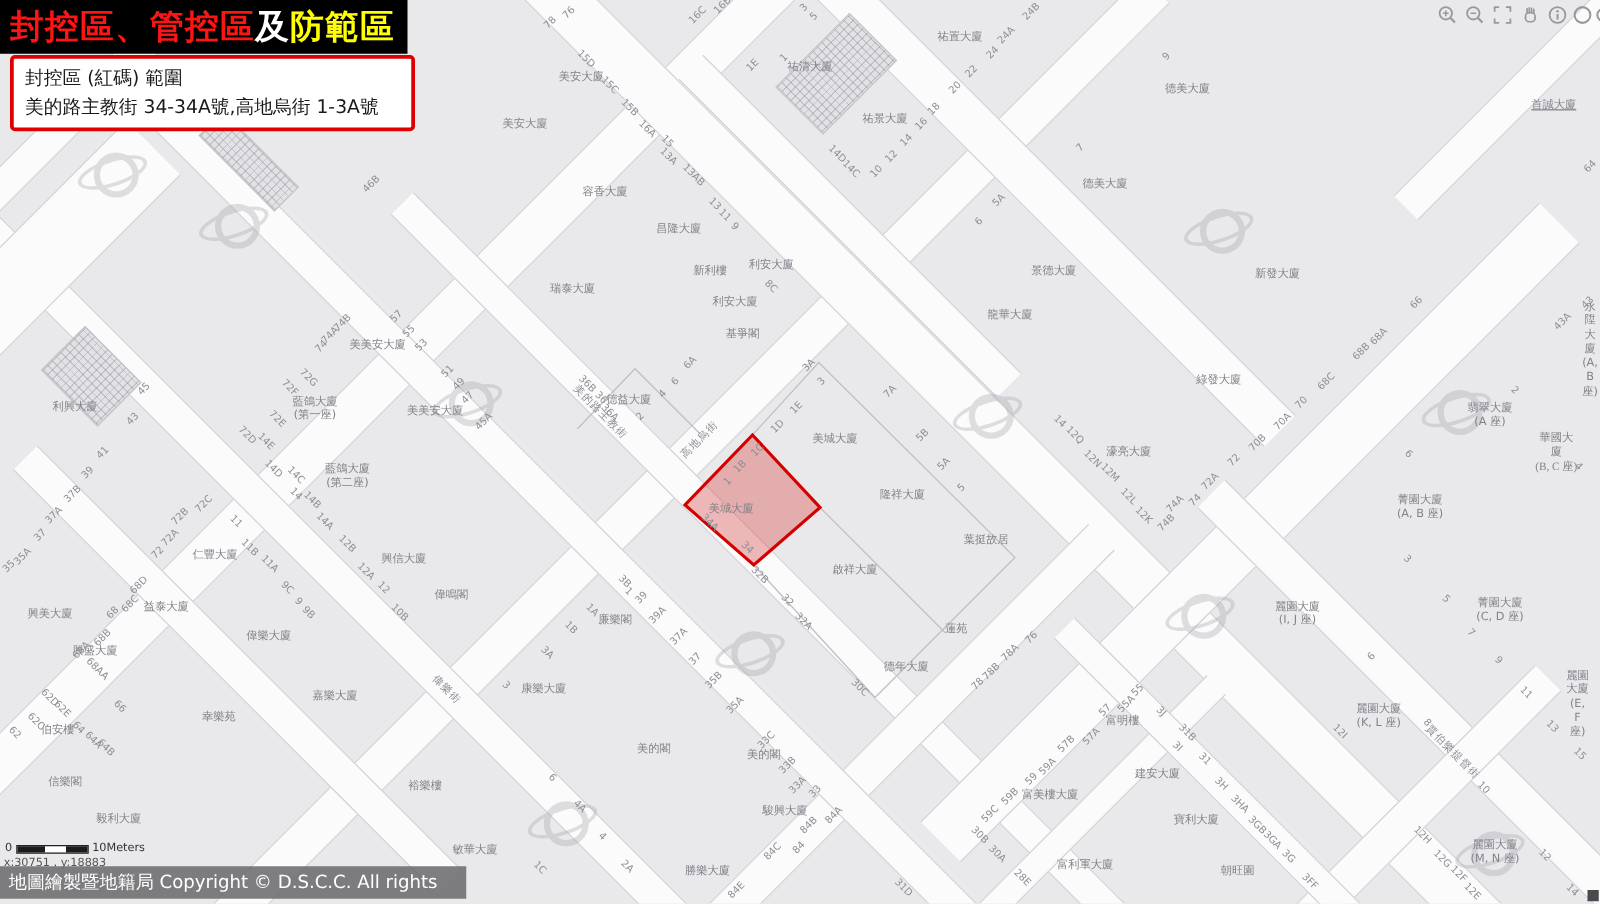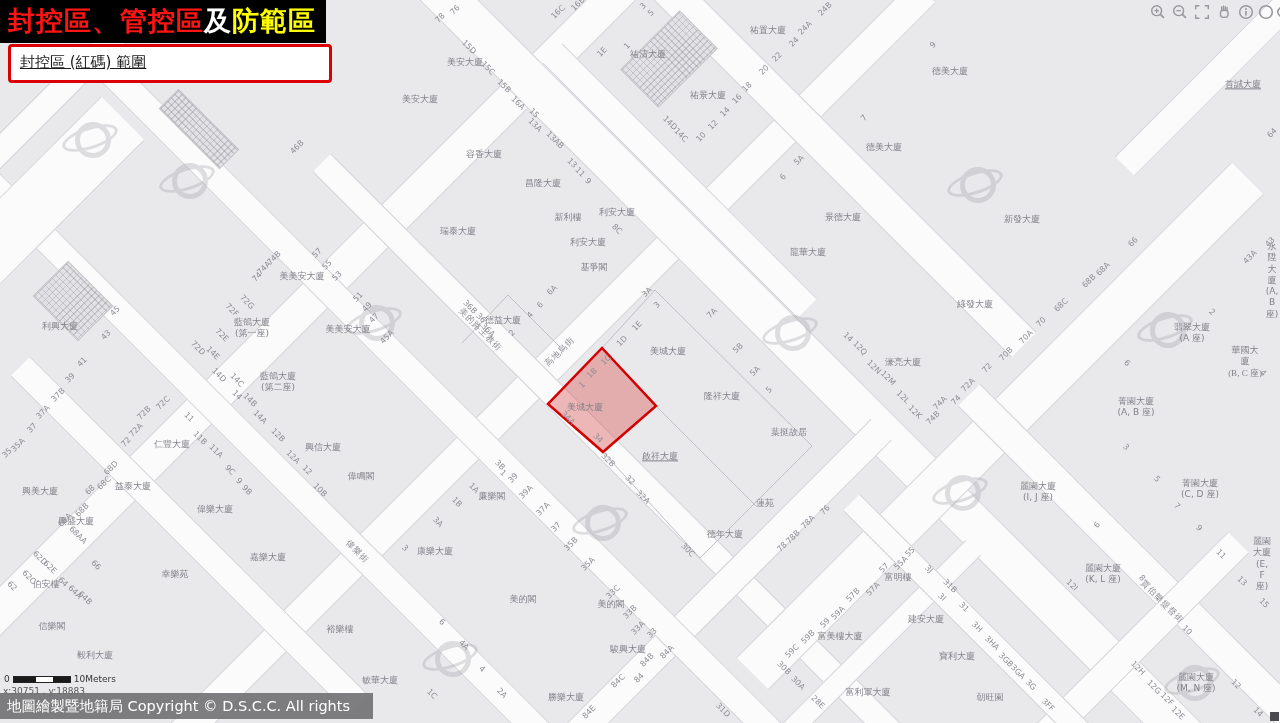--- a/index.html
+++ b/index.html
@@ -16,21 +16,21 @@
   .wm .orbit{position:absolute;left:0;top:9px;width:52px;height:16px;border:3px solid #9a9aa2;border-radius:50%;transform:rotate(-18deg);}
   #overlay{position:absolute;left:0;top:0;z-index:2;}
   #map-labels{position:absolute;inset:0;z-index:3;pointer-events:none;}
   .num{position:absolute;font-size:8px;color:#8e8e95;white-space:nowrap;}
   .bld{position:absolute;font-size:9px;color:#82828a;white-space:pre-line;text-align:center;line-height:1.25;}
   .str{position:absolute;font-size:8.5px;color:#8a8a92;letter-spacing:1px;white-space:nowrap;}
   #legend-title{position:absolute;left:0;top:0;z-index:5;background:#000;padding:3px 10px 4px 8px;
      font-size:27px;font-weight:bold;letter-spacing:1px;white-space:nowrap;}
   #info-box{position:absolute;left:8px;top:44px;z-index:5;background:#fff;border:3px solid #dd0000;
      border-radius:4px;padding:4px 9px 6px 9px;font-size:15px;color:#1a1a1a;line-height:1.5;width:300px;}
-  #info-box .u{text-decoration:underline;}
+  #info-box .u{}
   #toolbar{position:absolute;top:3px;left:0;width:100%;height:22px;z-index:6;}
   .tool{position:absolute;top:0;width:18px;height:18px;cursor:pointer;}
   .tool svg{width:18px;height:18px;}
   #scalebar{position:absolute;left:4px;top:674px;z-index:6;display:flex;align-items:center;gap:3px;
      font-size:9px;color:#333;}
   #scalebar .bar{width:56px;height:5px;border:1px solid #222;
      background:linear-gradient(90deg,#1b1b1b 0 40%,#fff 40% 70%,#1b1b1b 70% 100%);}
   #coords{position:absolute;left:3px;top:686px;z-index:5;font-size:9px;color:#555;}
   #copyright{position:absolute;left:0;top:693px;z-index:7;width:366px;height:26px;
      background:rgba(108,108,110,0.88);color:#fff;font-size:14.5px;line-height:26px;padding-left:7px;}
@@ -146,21 +146,21 @@
       <span class="bld" style="left: 611px; top: 605px; transform: translate(-50%, -50%) rotate(0deg);">美的閣</span>
       <span class="bld" style="left: 628px; top: 650px; transform: translate(-50%, -50%) rotate(0deg);">駿興大廈</span>
       <span class="bld" style="left: 566px; top: 698px; transform: translate(-50%, -50%) rotate(0deg);">勝樂大廈</span>
       <span class="bld" style="left: 340px; top: 630px; transform: translate(-50%, -50%) rotate(0deg);">裕樂樓</span>
       <span class="bld" style="left: 380px; top: 681px; transform: translate(-50%, -50%) rotate(0deg);">敏華大廈</span>
       <span class="bld" style="left: 503px; top: 321px; transform: translate(-50%, -50%) rotate(0deg);">德益大廈</span>
       <span class="bld" style="left: 585px; top: 408px; transform: translate(-50%, -50%) rotate(0deg);">美城大廈</span>
       <span class="bld" style="left: 668px; top: 352px; transform: translate(-50%, -50%) rotate(0deg);">美城大廈</span>
       <span class="bld" style="left: 722px; top: 397px; transform: translate(-50%, -50%) rotate(0deg);">隆祥大廈</span>
       <span class="bld" style="left: 789px; top: 433px; transform: translate(-50%, -50%) rotate(0deg);">葉挺故居</span>
-      <span class="bld" style="left: 660px; top: 457px; transform: translate(-50%, -50%) rotate(0deg); text-decoration: underline;">啟祥大廈</span>
+      <span class="bld" style="left: 684px; top: 457px; transform: translate(-50%, -50%) rotate(0deg);">啟祥大廈</span>
       <span class="bld" style="left: 765px; top: 504px; transform: translate(-50%, -50%) rotate(0deg);">蓮苑</span>
       <span class="bld" style="left: 725px; top: 535px; transform: translate(-50%, -50%) rotate(0deg);">德年大廈</span>
       <span class="bld" style="left: 648px; top: 7px; transform: translate(-50%, -50%) rotate(0deg); margin-top: 48px;">祐清大廈</span>
       <span class="bld" style="left: 768px; top: 31px; transform: translate(-50%, -50%) rotate(0deg);">祐置大廈</span>
       <span class="bld" style="left: 708px; top: 96px; transform: translate(-50%, -50%) rotate(0deg);">祐景大廈</span>
       <span class="bld" style="left: 884px; top: 148px; transform: translate(-50%, -50%) rotate(0deg);">德美大廈</span>
       <span class="bld" style="left: 950px; top: 72px; transform: translate(-50%, -50%) rotate(0deg);">德美大廈</span>
       <span class="bld" style="left: 843px; top: 218px; transform: translate(-50%, -50%) rotate(0deg);">景德大廈</span>
       <span class="bld" style="left: 808px; top: 253px; transform: translate(-50%, -50%) rotate(0deg);">龍華大廈</span>
       <span class="bld" style="left: 1022px; top: 220px; transform: translate(-50%, -50%) rotate(0deg);">新發大廈</span>
@@ -406,20 +406,21 @@
       <span class="num" style="left: 482px; top: 669px; transform: translate(-50%, -50%) rotate(45deg);">4</span>
       <span class="num" style="left: 502px; top: 693px; transform: translate(-50%, -50%) rotate(45deg);">2A</span>
       <span class="num" style="left: 432px; top: 694px; transform: translate(-50%, -50%) rotate(45deg);">1C</span>
     </div>
 </div>
 
 <div id="legend-title"><span style="color: rgb(255, 20, 20);">封控區、管控區</span><span style="color: rgb(255, 255, 255);">及</span><span style="color: rgb(255, 255, 0);">防範區</span></div>
 
 <div id="info-box">
   <div class="u">封控區 (紅碼) 範圍</div>
+  <div>美的路主教街 34-34A號,高地烏街 1-3A號</div>
 </div>
 
 <div id="toolbar">
     <div class="tool" style="left: 1149px;"><svg viewBox="0 0 20 20">
         <circle cx="8.5" cy="8.5" r="5.5" fill="none" stroke="#98989e" stroke-width="1.6"></circle>
         <line x1="12.7" y1="12.7" x2="16.6" y2="16.6" stroke="#98989e" stroke-width="2"></line>
         <line x1="6" y1="8.5" x2="11" y2="8.5" stroke="#98989e" stroke-width="1.4"></line>
         <line x1="8.5" y1="6" x2="8.5" y2="11" stroke="#98989e" stroke-width="1.4"></line>
       </svg></div>
     <div class="tool" style="left: 1171px;"><svg viewBox="0 0 20 20">

